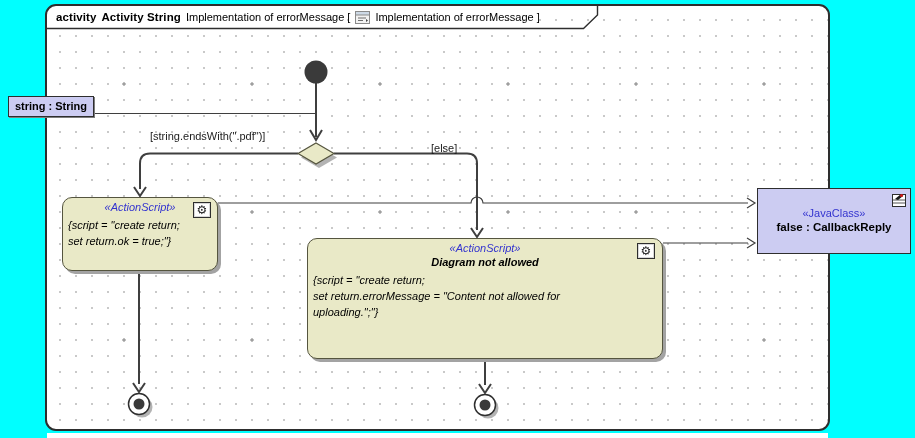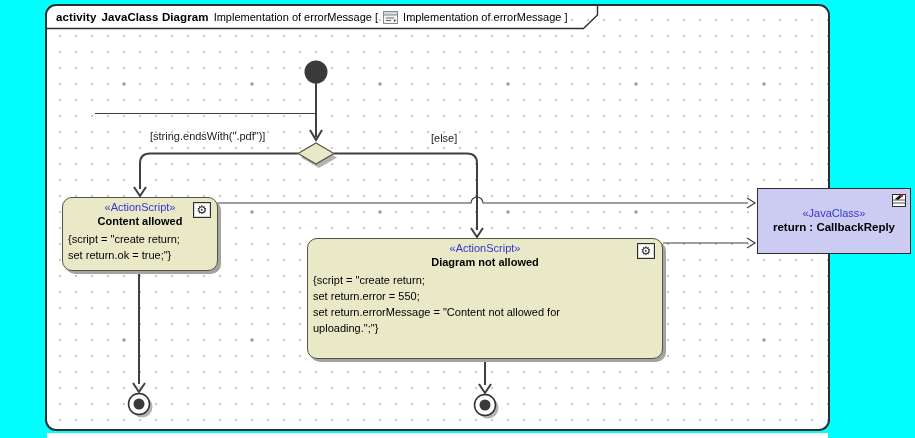--- a/index.html
+++ b/index.html
@@ -34,21 +34,21 @@
     position:absolute; left:8px; top:96px; width:86px; height:21px;
     background:#ccccf2; border:1px solid #2e2e2e; box-shadow:1px 1px 0 #7d7d7d;
     font-size:11px; font-weight:bold; text-align:center; line-height:18px; color:#000;
   }
 
   .guard { position:absolute; font-size:11px; color:#1c1c1c; white-space:nowrap; }
 
   .node {
     position:absolute; background:#e9e9c7; border:1px solid #55553f;
     border-radius:10px; box-shadow:3px 3px 0 #a3a3a3;
-    font-size:11px; color:#000;
+    font-size:11px; color:#000;font-style:italic;
   }
   .node .st { color:#3434cf; text-align:center; padding-top:3px; font-size:11px; }
   .node .nm { font-weight:bold; text-align:center; padding-top:2px; }
   .node .body { padding:4px 2px 0 5px; line-height:16px; }
 
   .gearbox {
     position:absolute; top:4px; width:18px; height:16px;
     background:#fff; border:1px solid #2e2e2e; box-shadow:inset 0 0 0 1px #d8d8d8;
     display:flex; align-items:center; justify-content:center;
     font-family:"DejaVu Sans", sans-serif; font-size:12px; line-height:1; color:#222;
@@ -106,65 +106,64 @@
     <circle cx="139" cy="404" r="10.5" fill="#ffffff" stroke="#2e2e2e" stroke-width="1.5"></circle>
     <circle cx="139" cy="404" r="5.5" fill="#3a3a3a"></circle>
 
     <circle cx="488" cy="408" r="10.5" fill="#9a9a9a" opacity="0.75"></circle>
     <circle cx="485" cy="405" r="10.5" fill="#ffffff" stroke="#2e2e2e" stroke-width="1.5"></circle>
     <circle cx="485" cy="405" r="5.5" fill="#3a3a3a"></circle>
   </svg>
 
   <div class="title">
     <span class="b">activity</span>
-    <span class="b">JavaClass Diagram</span>
+    <span class="b">Activity String</span>
     <span>Implementation of errorMessage [</span>
     <span class="mini-icon">
       <svg width="15" height="13" viewBox="0 0 15 13">
         <rect x="0.5" y="0.5" width="14" height="12" fill="#f2f2f2" stroke="#8a8a8a"></rect>
         <rect x="0.5" y="0.5" width="14" height="3.5" fill="#cdd9e6" stroke="#8a8a8a"></rect>
         <path d="M3,7 H11 M3,9.5 H8" stroke="#6d6d6d" stroke-width="1" fill="none"></path>
         <path d="M11,8 l2,1.5 -2,1.5 z" fill="#444"></path>
       </svg>
     </span>
     <span>Implementation of errorMessage ]</span>
   </div>
 
+  <div class="param">string : String</div>
 
   <div class="guard" style="left:150px; top:130px;">[string.endsWith(".pdf")]</div>
-  <div class="guard" style="left:431px; top:132px;">[else]</div>
+  <div class="guard" style="left:431px; top:142px;">[else]</div>
 
   <div class="node" style="left:62px; top:197px; width:156px; height:74px;">
     <div class="st">«ActionScript»</div>
     <div class="gearbox" style="right:6px;">⚙</div>
-    <div class="nm">Content allowed</div>
     <div class="body">
       <div>{script = "create return;</div>
       <div>set return.ok = true;"}</div>
     </div>
   </div>
 
   <div class="node" style="left:307px; top:238px; width:356px; height:121px;">
     <div class="st">«ActionScript»</div>
     <div class="gearbox" style="right:7px;">⚙</div>
     <div class="nm">Diagram not allowed</div>
     <div class="body">
       <div>{script = "create return;</div>
-      <div>set return.error = 550;</div>
       <div>set return.errorMessage = "Content not allowed for</div>
       <div>uploading.";"}</div>
     </div>
   </div>
 
   <div class="classbox">
     <div class="st">«JavaClass»</div>
     <span class="classicon">
       <svg width="16" height="16" viewBox="0 0 16 16">
         <rect x="1.5" y="2.5" width="13" height="12" fill="#ffffff" stroke="#2e2e2e"></rect>
         <path d="M2,8 H14 M2,11 H14" stroke="#555" stroke-width="1" fill="none"></path>
         <path d="M4,7 L10,2 L12,4 L7,8 Z" fill="#1a1a1a"></path>
         <circle cx="10.5" cy="3.5" r="1.6" fill="#cc1a1a"></circle>
       </svg>
     </span>
-    <div class="nm">return : CallbackReply</div>
+    <div class="nm">false : CallbackReply</div>
   </div>
 
 </div>
 
 </body></html>

